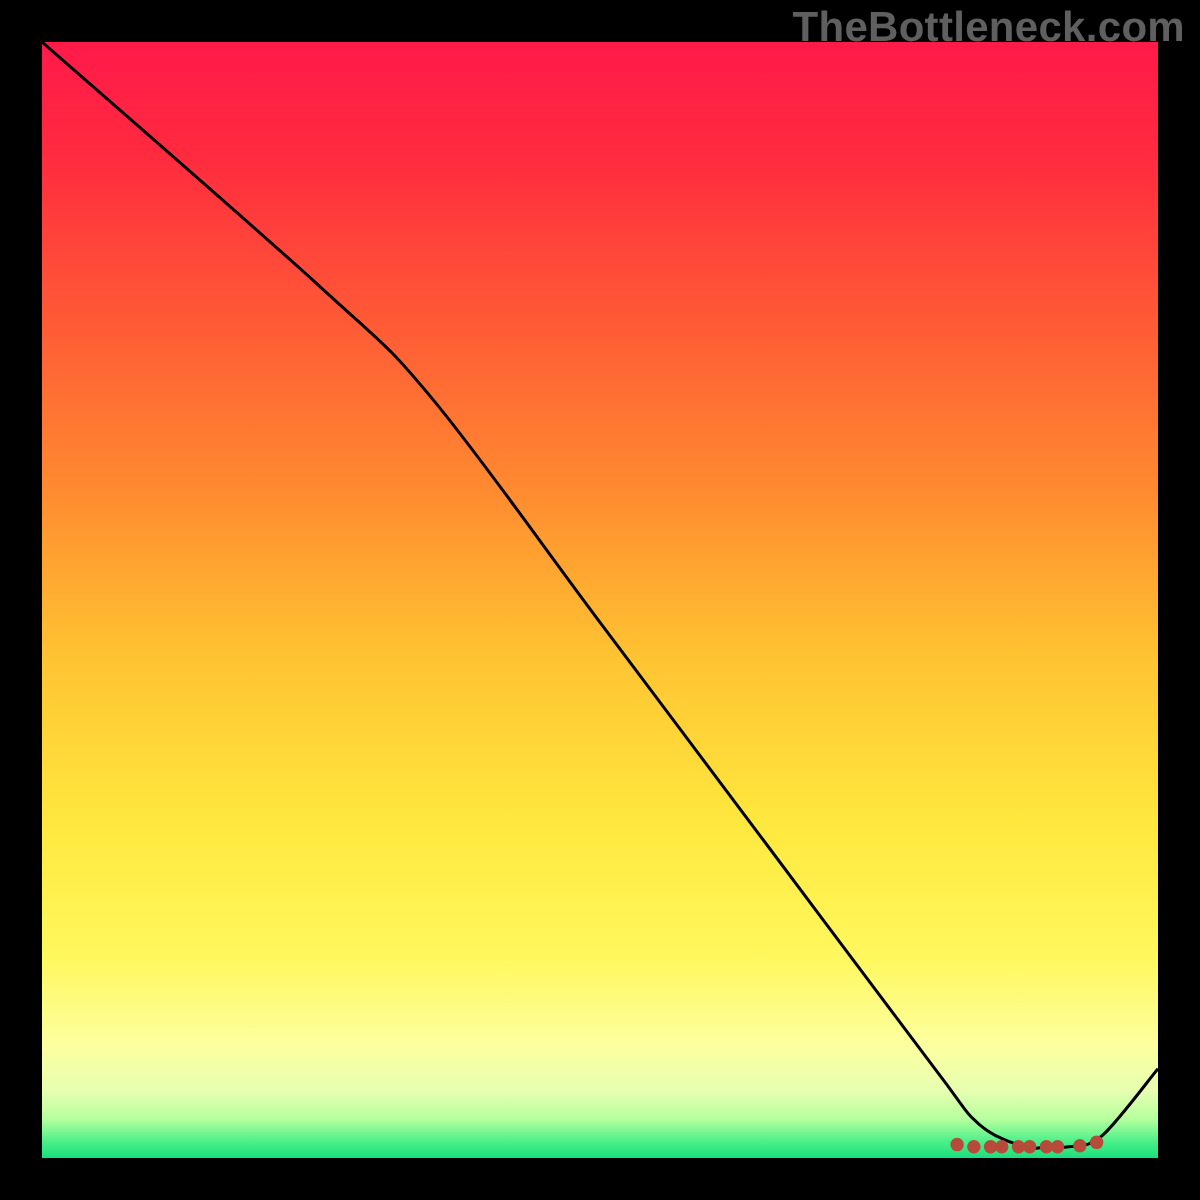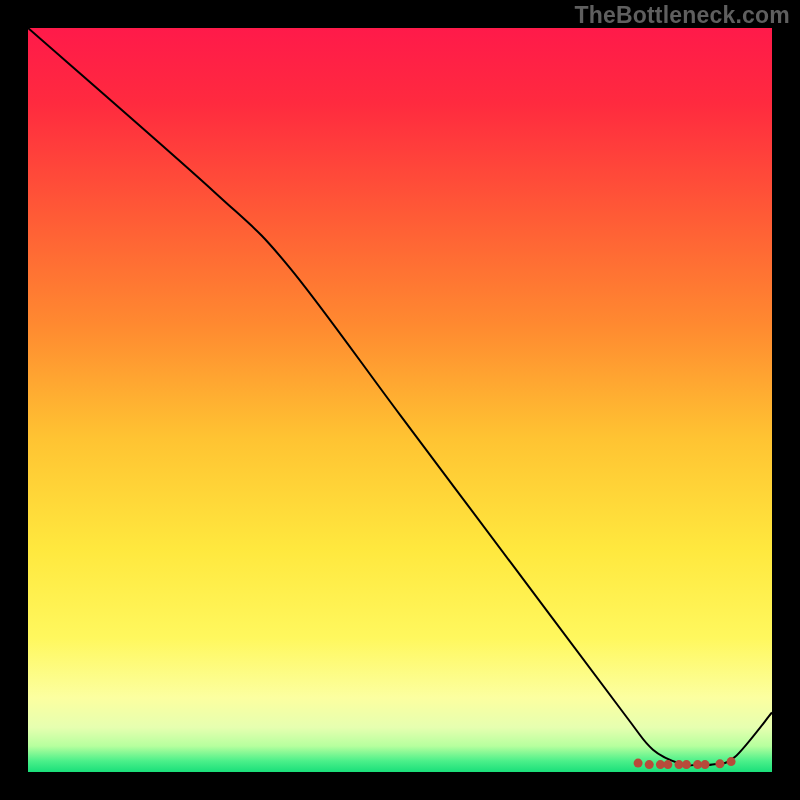--- a/index.html
+++ b/index.html
@@ -14,21 +14,21 @@
   .frame {
     position: relative;
     width: 800px;
     height: 800px;
     background: #000;
   }
   .watermark {
     position: absolute;
     top: 2px;
     right: 10px;
-    font-size: 23px;
+    font-size: 28px;
     font-weight: 600;
     color: #5f5f5f;
     letter-spacing: 0.2px;
     z-index: 20;
   }
   .plot-wrap {
     position: absolute;
     left: 28px;
     top: 28px;
     width: 744px;

